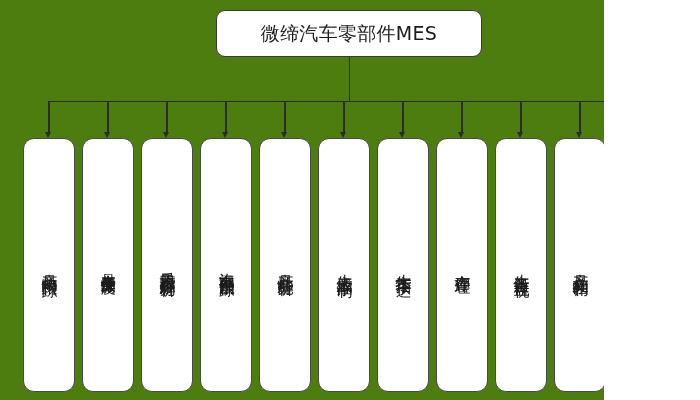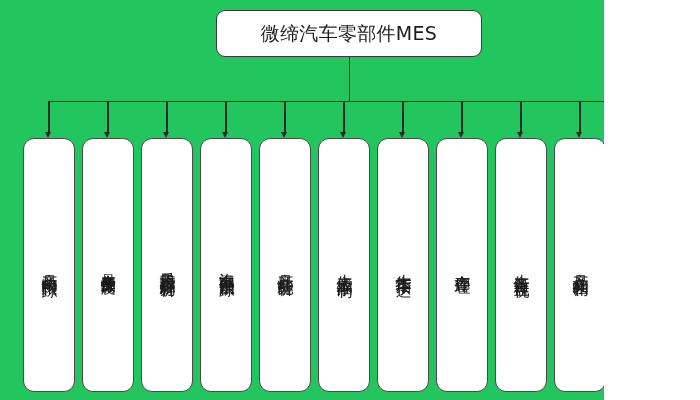--- a/index.html
+++ b/index.html
@@ -8,21 +8,21 @@
     padding: 0;
     background: #ffffff;
   }
   body {
     font-family: "DejaVu Sans", "Liberation Sans", sans-serif;
   }
   #canvas {
     position: relative;
     width: 604px;
     height: 400px;
-    background: #22c55e;
+    background: #4d7c0f;
     overflow: hidden;
   }
   
   .root-node {
     position: absolute;
     left: 216px;
     top: 10px;
     width: 266px;
     height: 47px;
     box-sizing: border-box;

